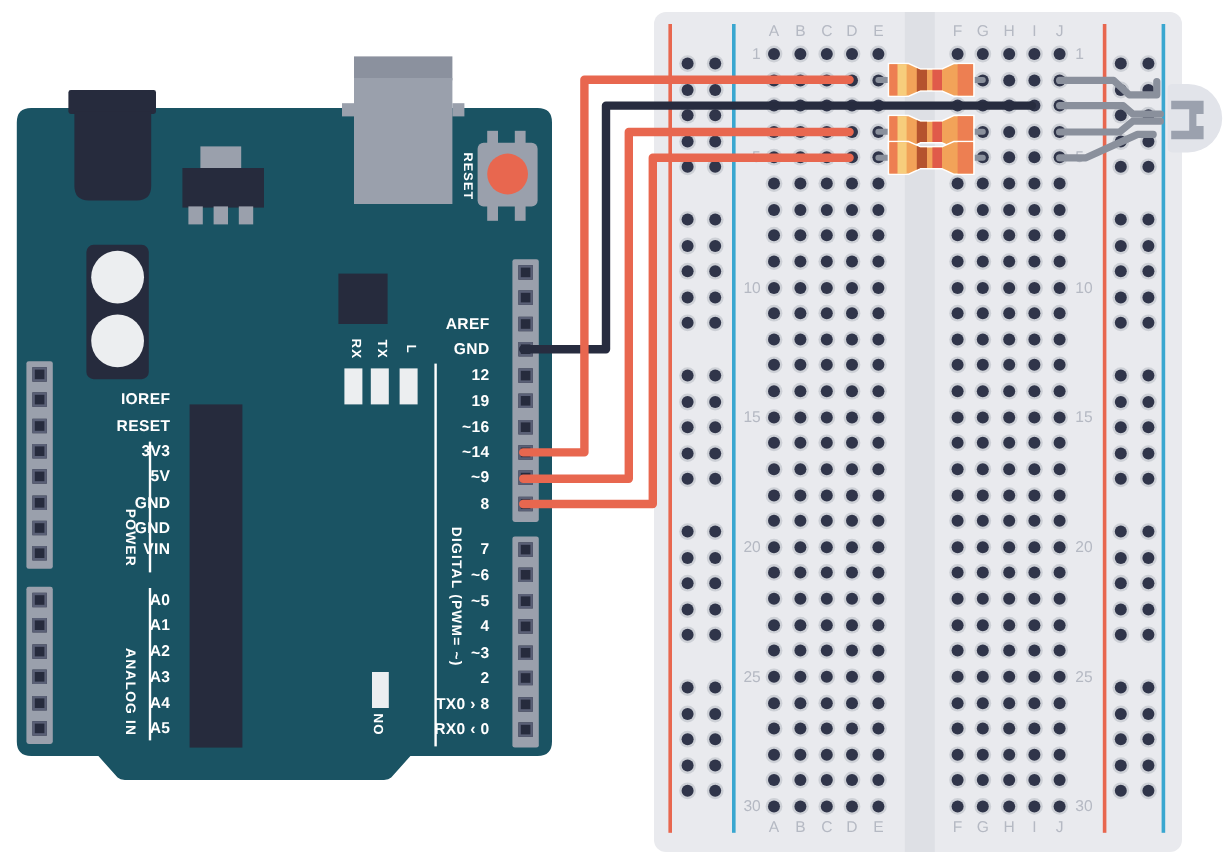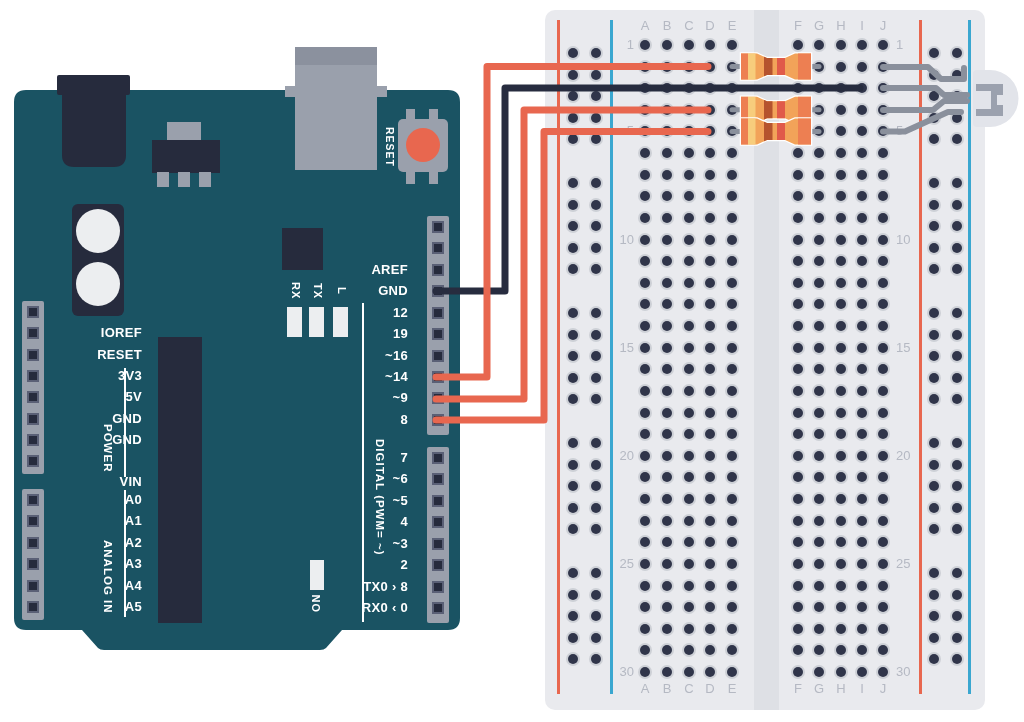--- a/index.html
+++ b/index.html
@@ -140,21 +140,21 @@
       <div class="pinlab left" style="top: 346.6px;">RESET</div>
       <div style="position: absolute; left: 27px; top: 369.9px; width: 12px; height: 12px; box-sizing: border-box; background: rgb(38, 43, 61); border: 2px solid rgb(90, 96, 118);"></div>
       <div class="pinlab left" style="top: 367.9px;">3V3</div>
       <div style="position: absolute; left: 27px; top: 391.2px; width: 12px; height: 12px; box-sizing: border-box; background: rgb(38, 43, 61); border: 2px solid rgb(90, 96, 118);"></div>
       <div class="pinlab left" style="top: 389.2px;">5V</div>
       <div style="position: absolute; left: 27px; top: 412.5px; width: 12px; height: 12px; box-sizing: border-box; background: rgb(38, 43, 61); border: 2px solid rgb(90, 96, 118);"></div>
       <div class="pinlab left" style="top: 410.5px;">GND</div>
       <div style="position: absolute; left: 27px; top: 433.8px; width: 12px; height: 12px; box-sizing: border-box; background: rgb(38, 43, 61); border: 2px solid rgb(90, 96, 118);"></div>
       <div class="pinlab left" style="top: 431.8px;">GND</div>
       <div style="position: absolute; left: 27px; top: 455.1px; width: 12px; height: 12px; box-sizing: border-box; background: rgb(38, 43, 61); border: 2px solid rgb(90, 96, 118);"></div>
-      <div class="pinlab left" style="top: 474px;">VIN</div>
+      <div class="pinlab left" style="top: 450px;">VIN</div>
       <div style="position: absolute; left: 22px; top: 489px; width: 22px; height: 131px; background: rgb(154, 160, 172); border-radius: 2px;"></div>
       <div style="position: absolute; left: 27px; top: 494px; width: 12px; height: 12px; box-sizing: border-box; background: rgb(38, 43, 61); border: 2px solid rgb(90, 96, 118);"></div>
       <div class="pinlab left" style="top: 492px;">A0</div>
       <div style="position: absolute; left: 27px; top: 515.4px; width: 12px; height: 12px; box-sizing: border-box; background: rgb(38, 43, 61); border: 2px solid rgb(90, 96, 118);"></div>
       <div class="pinlab left" style="top: 513.4px;">A1</div>
       <div style="position: absolute; left: 27px; top: 536.8px; width: 12px; height: 12px; box-sizing: border-box; background: rgb(38, 43, 61); border: 2px solid rgb(90, 96, 118);"></div>
       <div class="pinlab left" style="top: 534.8px;">A2</div>
       <div style="position: absolute; left: 27px; top: 558.2px; width: 12px; height: 12px; box-sizing: border-box; background: rgb(38, 43, 61); border: 2px solid rgb(90, 96, 118);"></div>
       <div class="pinlab left" style="top: 556.2px;">A3</div>
       <div style="position: absolute; left: 27px; top: 579.6px; width: 12px; height: 12px; box-sizing: border-box; background: rgb(38, 43, 61); border: 2px solid rgb(90, 96, 118);"></div>

